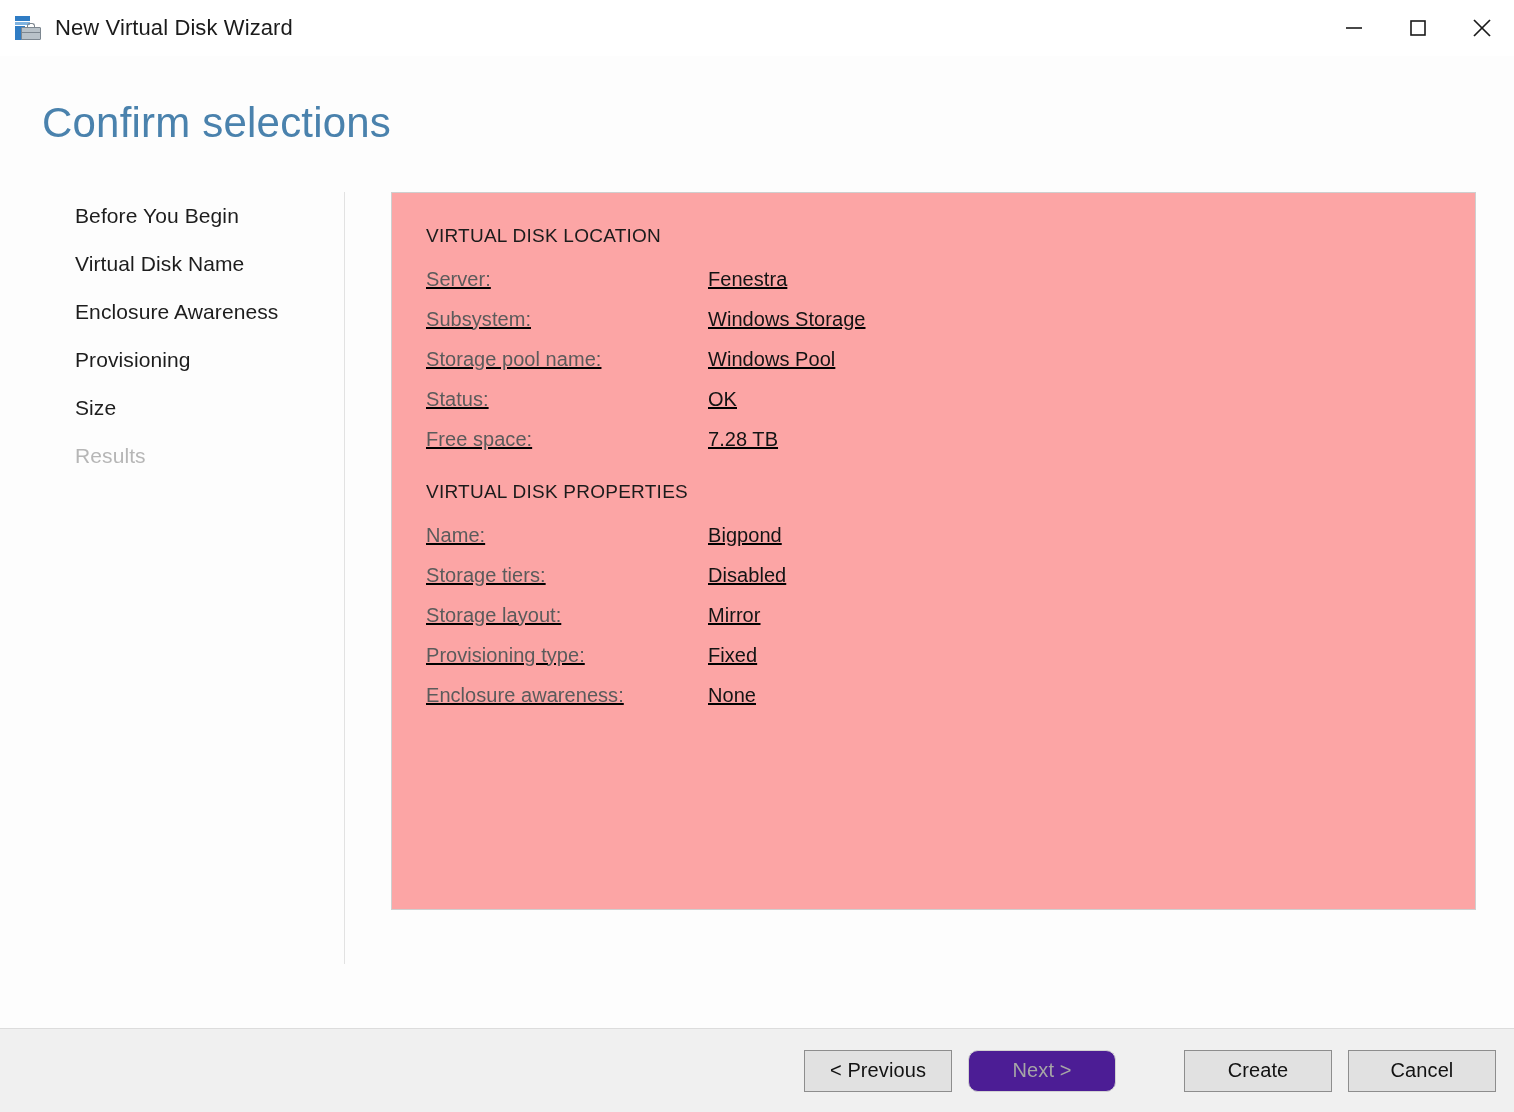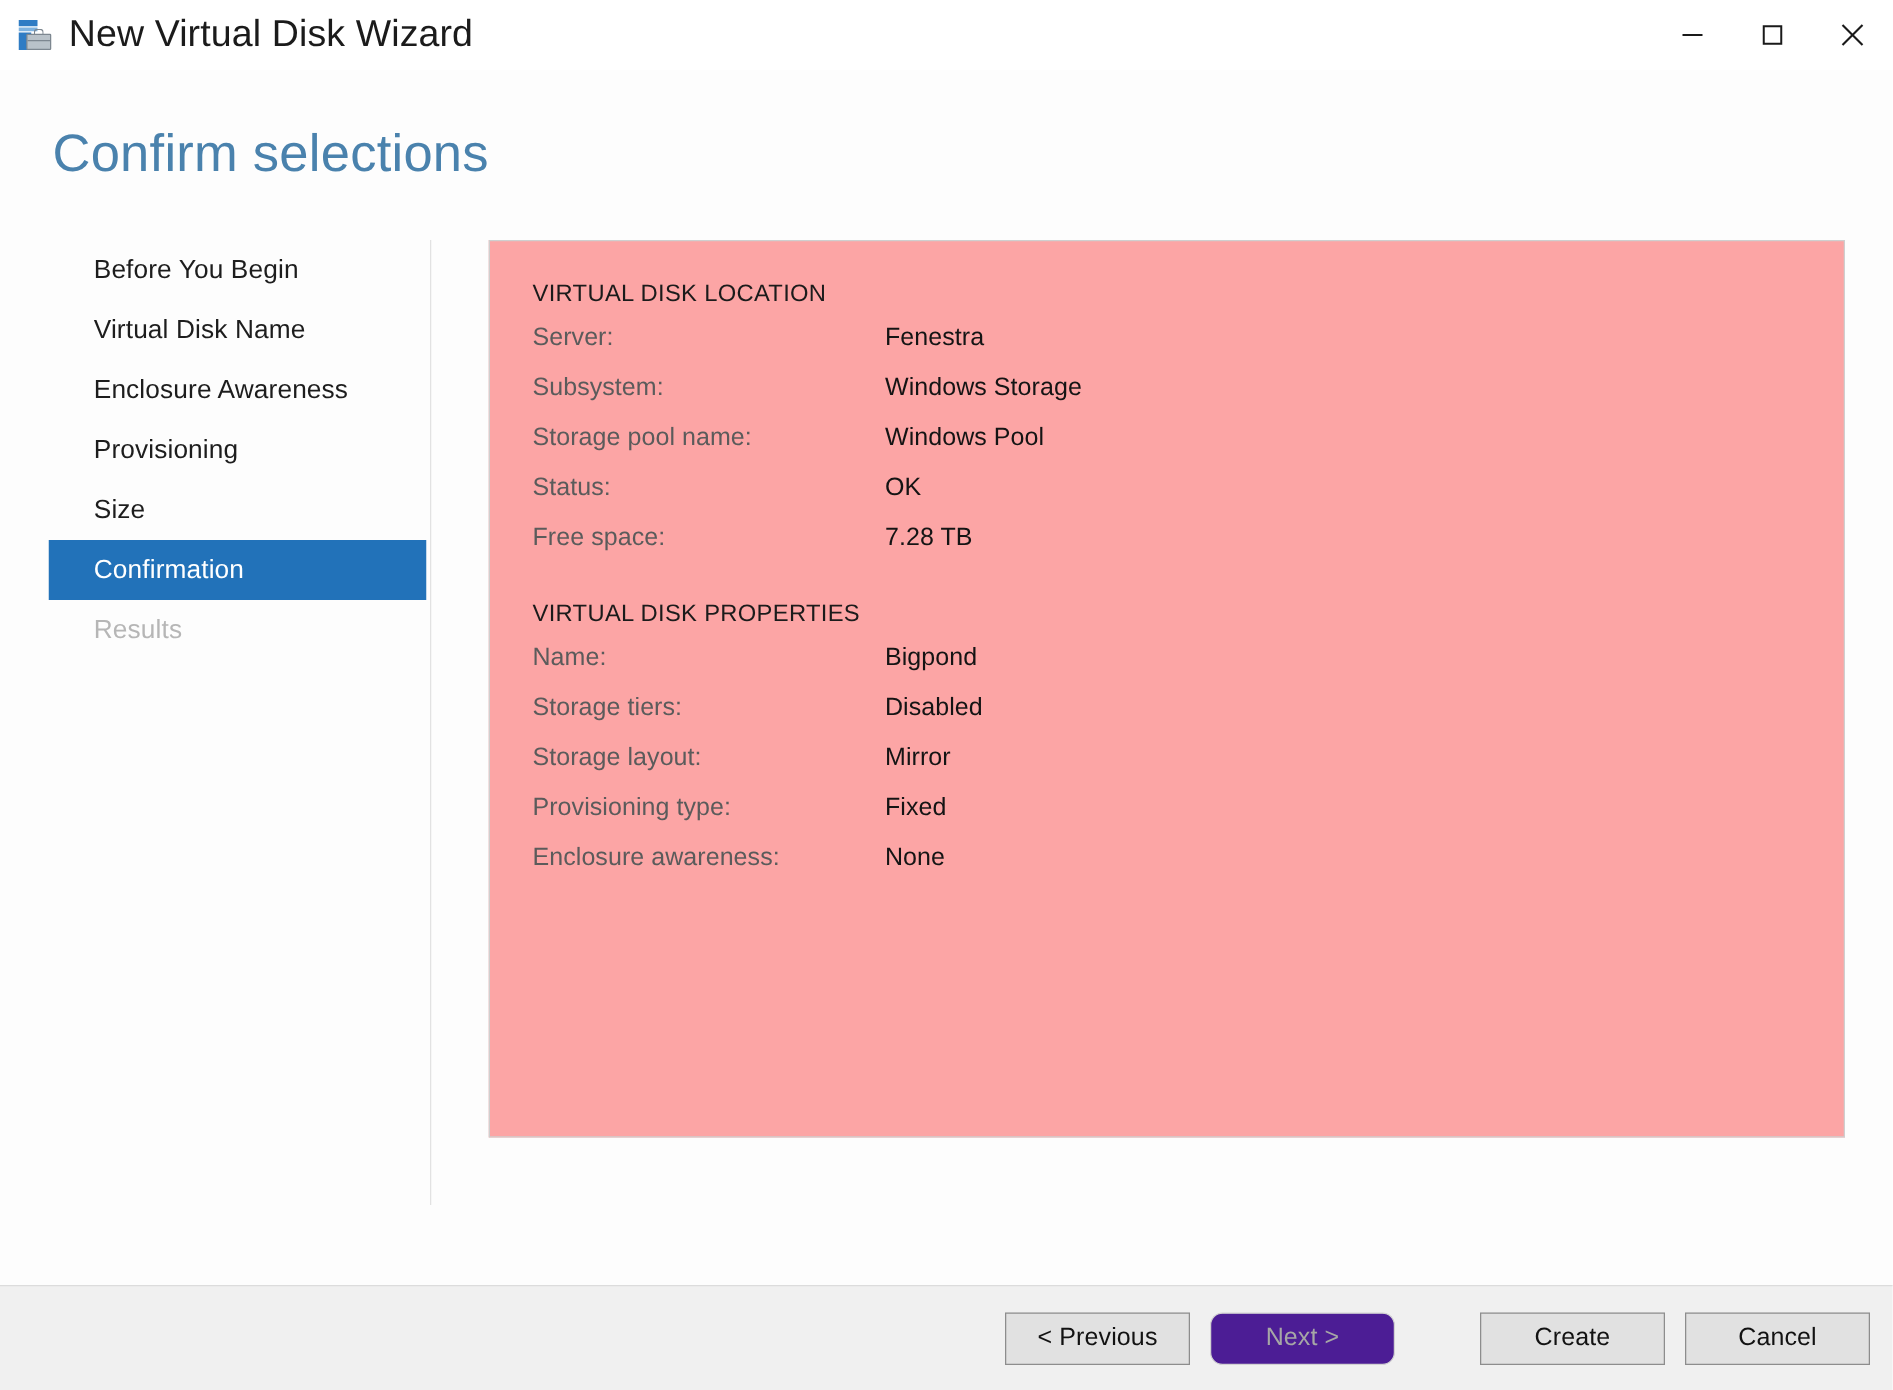--- a/index.html
+++ b/index.html
@@ -82,21 +82,21 @@
     box-sizing: border-box;
     background: transparent;
   }
   .app-icon .case-line {
     position: absolute;
     left: 8px; top: 17px;
     width: 18px; height: 1px;
     background: #7d8790;
   }
   .title-text {
-    font-size: 30px;
+    font-size: 22px;
     color: #1b1b1b;
     letter-spacing: 0.1px;
     white-space: nowrap;
   }
   .winbtns {
     margin-left: auto;
     display: flex;
     height: 56px;
   }
   .winbtn {
@@ -193,22 +193,23 @@
   .section:last-child { margin-bottom: 0; }
   .section-title {
     font-size: 19px;
     color: #1b1b1b;
     letter-spacing: 0.25px;
     margin: 0 0 12px 0;
     white-space: nowrap;
   }
   .kv-row {
     display: flex;
-    align-items: flex-start;
+    align-items: center;
     height: 40px;
+    text-decoration: underline;
   }
   .kv-label {
     width: 282px;
     flex: 0 0 282px;
     font-size: 20px;
     color: #5b5b5b;
     letter-spacing: 0.05px;
     white-space: nowrap;
   }
   .kv-value {
@@ -295,21 +296,20 @@
   </div>
 
   <div class="body-area">
 
     <nav class="sidebar">
       <div class="nav-item">Before You Begin</div>
       <div class="nav-item">Virtual Disk Name</div>
       <div class="nav-item">Enclosure Awareness</div>
       <div class="nav-item">Provisioning</div>
       <div class="nav-item">Size</div>
-      <div class="nav-item selected">Confirmation</div>
       <div class="nav-item disabled">Results</div>
     </nav>
 
     <section class="content">
 
       <div class="summary-panel">
 
         <div class="section">
           <div class="section-title">VIRTUAL DISK LOCATION</div>
 

